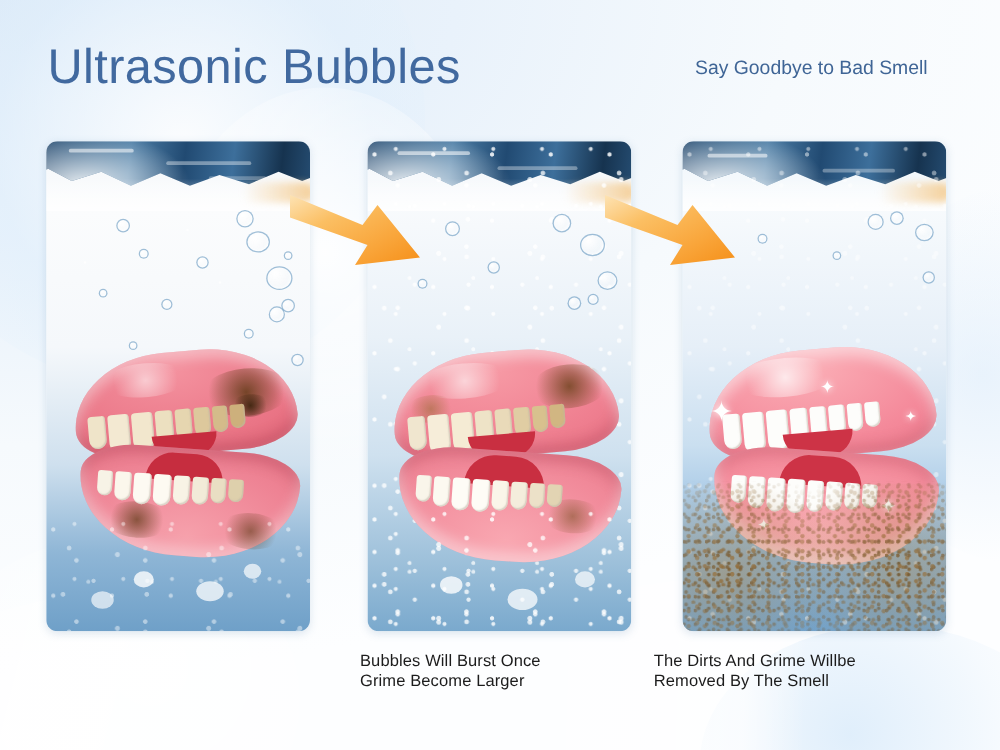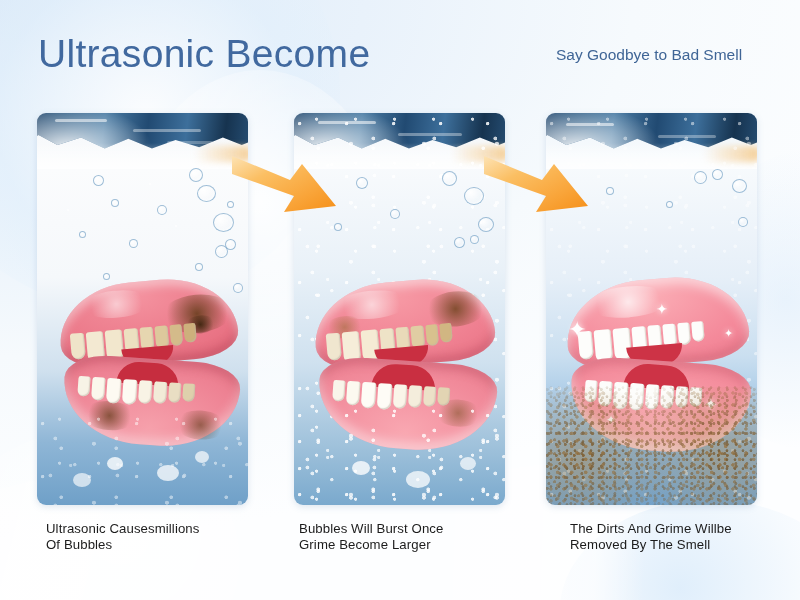--- a/index.html
+++ b/index.html
@@ -136,37 +136,37 @@
   .a1{left:232px;}
   .a2{left:484px;}
 
   
   .caption{
     position:absolute;width:230px;
     font-size:13.2px;line-height:15.6px;font-weight:400;color:#1c1c1c;
     letter-spacing:.1px;
   }
   .c1{left:46px;top:521px;}
-  .c2{left:299px;top:521px;}
-  .c3{left:570px;top:521px;}
+  .c2{left:288px;top:521px;}
+  .c3{left:523px;top:521px;}
 </style>
 </head>
 <body>
 
 <div class="stage">
 
   <div class="bg-blob blob-a"></div>
   <div class="bg-blob blob-b"></div>
   <div class="bg-blob blob-c"></div>
   <div class="bg-blob blob-d"></div>
   <div class="bg-blob blob-e"></div>
   <div class="diag"></div>
   <div class="diag2"></div>
 
-  <div class="title">Ultrasonic Become</div>
+  <div class="title">Ultrasonic Bubbles</div>
   <div class="tagline">Say Goodbye to Bad Smell</div>
 
   <div class="panels">
 
     <div class="panel p1">
       <div class="scene">
         <div class="water-body wb-1"></div>
 
         <div class="surface">
           <div class="surf-dark"></div>
@@ -404,24 +404,20 @@
             <stop offset="0%" stop-color="#fde3b4"></stop>
             <stop offset="32%" stop-color="#fbbf63"></stop>
             <stop offset="70%" stop-color="#f9a53a"></stop>
             <stop offset="100%" stop-color="#f58f18"></stop>
           </linearGradient>
         </defs>
         <path d="M0 6 L58 30 L70 14 L104 56 L52 62 L62 46 L0 24 Z" fill="url(#ag2)"></path>
       </svg>
     </div>
 
-    <div class="caption c1">
-      <div>Ultrasonic Causesmillions</div>
-      <div>Of Bubbles</div>
-    </div>
     <div class="caption c2">
       <div>Bubbles Will Burst Once</div>
       <div>Grime Become Larger</div>
     </div>
     <div class="caption c3">
       <div>The Dirts And Grime Willbe</div>
       <div>Removed By The Smell</div>
     </div>
 
   </div>

